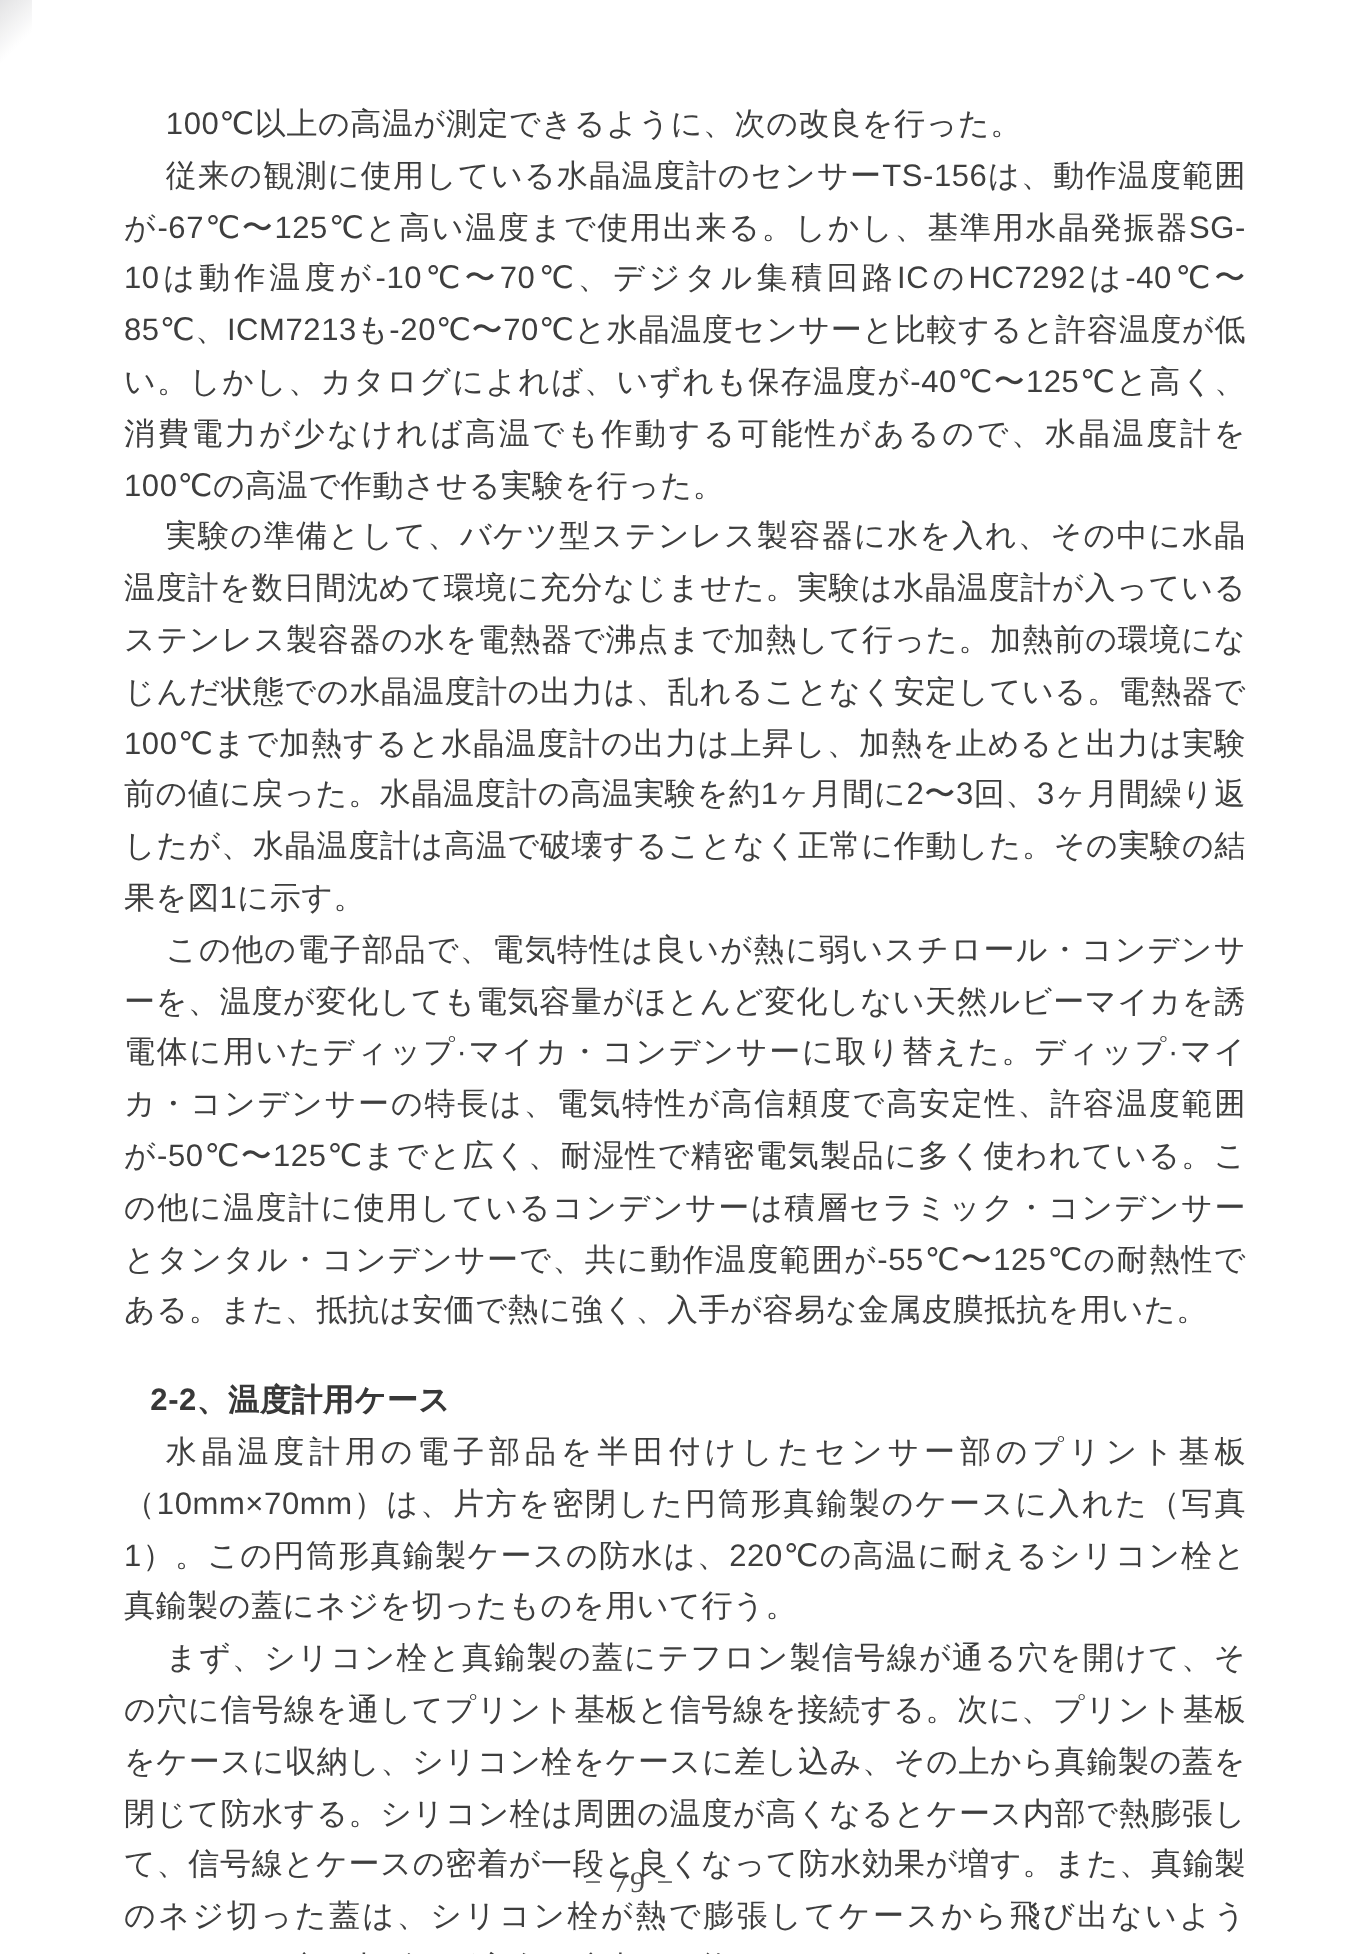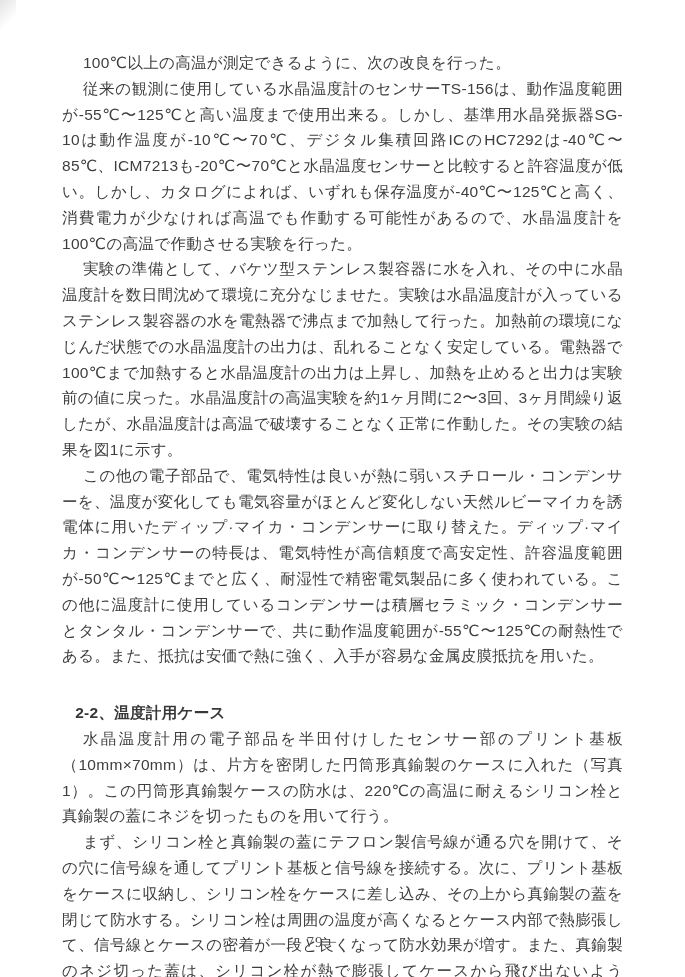--- a/index.html
+++ b/index.html
@@ -39,21 +39,21 @@
   .para {
     margin: 0;
     text-indent: 1.35em;
   }
   .heading {
     margin: 0;
     font-weight: 600;
     color: #383838;
     text-indent: 0.85em;
   }
-  .heading-2-2 { margin-top: 31px; }
+  .heading-2-2 { margin-top: 19px; }
   .page-number {
     position: absolute;
     bottom: 26px;
     left: 0;
     width: 100%;
     text-align: center;
     font-family: "Liberation Serif", "DejaVu Serif", serif;
     font-size: 15px;
     color: #4f4f4f;
     letter-spacing: 1px;
@@ -63,21 +63,21 @@
 <body>
 
 <div class="page">
 
   <div class="artifact-topleft"></div>
 
   <div class="content">
 
     <p class="para">100℃以上の高温が測定できるように、次の改良を行った。</p>
 
-    <p class="para">従来の観測に使用している水晶温度計のセンサーTS-156は、動作温度範囲が-55℃〜125℃と高い温度まで使用出来る。しかし、基準用水晶発振器SG-10は動作温度が-10℃〜70℃、デジタル集積回路ICのHC7292は-40℃〜85℃、ICM7213も-20℃〜70℃と水晶温度センサーと比較すると許容温度が低い。しかし、カタログによれば、いずれも保存温度が-40℃〜125℃と高く、消費電力が少なければ高温でも作動する可能性があるので、水晶温度計を100℃の高温で作動させる実験を行った。</p>
+    <p class="para">従来の観測に使用している水晶温度計のセンサーTS-156は、動作温度範囲が-67℃〜125℃と高い温度まで使用出来る。しかし、基準用水晶発振器SG-10は動作温度が-10℃〜70℃、デジタル集積回路ICのHC7292は-40℃〜85℃、ICM7213も-20℃〜70℃と水晶温度センサーと比較すると許容温度が低い。しかし、カタログによれば、いずれも保存温度が-40℃〜125℃と高く、消費電力が少なければ高温でも作動する可能性があるので、水晶温度計を100℃の高温で作動させる実験を行った。</p>
 
     <p class="para">実験の準備として、バケツ型ステンレス製容器に水を入れ、その中に水晶温度計を数日間沈めて環境に充分なじませた。実験は水晶温度計が入っているステンレス製容器の水を電熱器で沸点まで加熱して行った。加熱前の環境になじんだ状態での水晶温度計の出力は、乱れることなく安定している。電熱器で100℃まで加熱すると水晶温度計の出力は上昇し、加熱を止めると出力は実験前の値に戻った。水晶温度計の高温実験を約1ヶ月間に2〜3回、3ヶ月間繰り返したが、水晶温度計は高温で破壊することなく正常に作動した。その実験の結果を図1に示す。</p>
 
     <p class="para">この他の電子部品で、電気特性は良いが熱に弱いスチロール・コンデンサーを、温度が変化しても電気容量がほとんど変化しない天然ルビーマイカを誘電体に用いたディップ·マイカ・コンデンサーに取り替えた。ディップ·マイカ・コンデンサーの特長は、電気特性が高信頼度で高安定性、許容温度範囲が-50℃〜125℃までと広く、耐湿性で精密電気製品に多く使われている。この他に温度計に使用しているコンデンサーは積層セラミック・コンデンサーとタンタル・コンデンサーで、共に動作温度範囲が-55℃〜125℃の耐熱性である。また、抵抗は安価で熱に強く、入手が容易な金属皮膜抵抗を用いた。</p>
 
     <p class="heading heading-2-2">2-2、温度計用ケース</p>
 
     <p class="para">水晶温度計用の電子部品を半田付けしたセンサー部のプリント基板（10mm×70mm）は、片方を密閉した円筒形真鍮製のケースに入れた（写真1）。この円筒形真鍮製ケースの防水は、220℃の高温に耐えるシリコン栓と真鍮製の蓋にネジを切ったものを用いて行う。</p>
 
     <p class="para">まず、シリコン栓と真鍮製の蓋にテフロン製信号線が通る穴を開けて、その穴に信号線を通してプリント基板と信号線を接続する。次に、プリント基板をケースに収納し、シリコン栓をケースに差し込み、その上から真鍮製の蓋を閉じて防水する。シリコン栓は周囲の温度が高くなるとケース内部で熱膨張して、信号線とケースの密着が一段と良くなって防水効果が増す。また、真鍮製のネジ切った蓋は、シリコン栓が熱で膨張してケースから飛び出ないように、ネジを締め上げれば完全な防水が可能である。</p>

